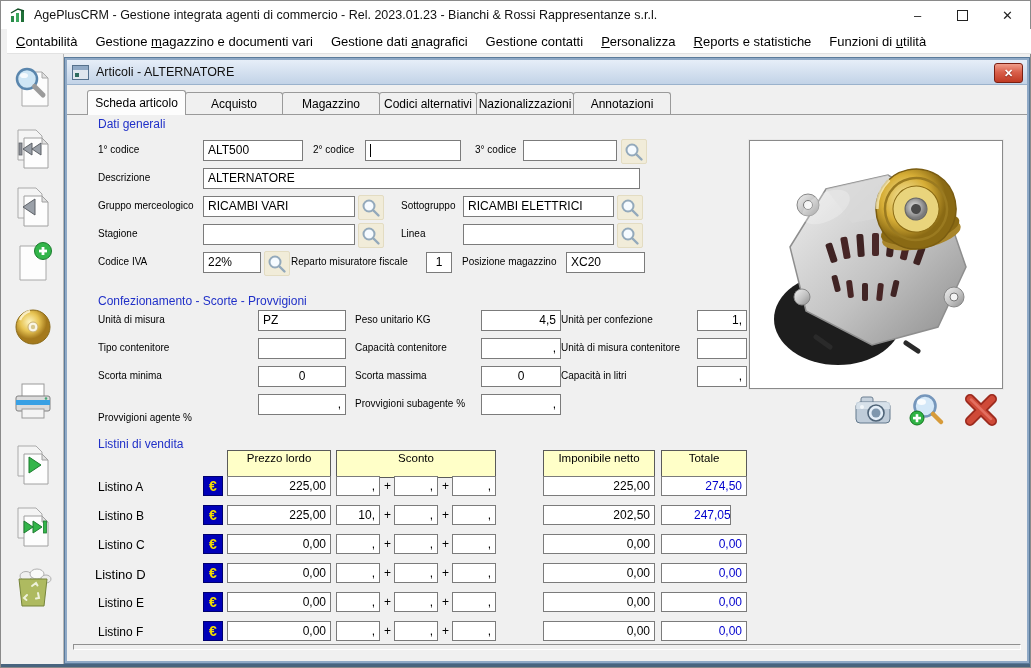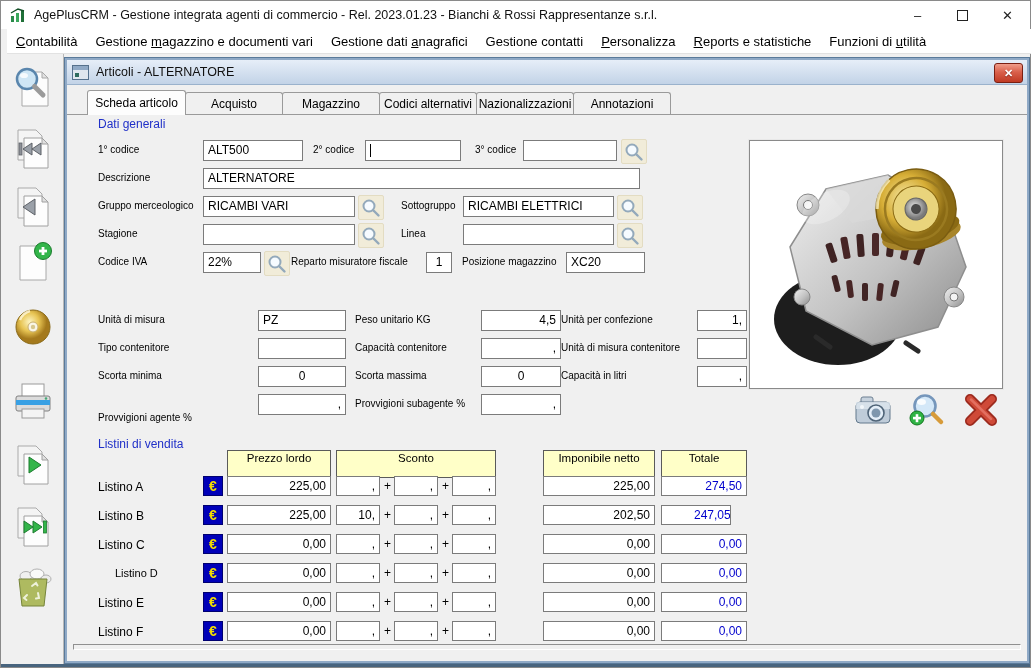--- a/index.html
+++ b/index.html
@@ -349,20 +349,21 @@
         </svg>
       </div>
       <div class="pbtn" style="left:894px">
         <svg width="36" height="32" viewBox="0 0 36 32">
           <path d="M7,5 L29,27 M29,5 L7,27" stroke="#9c2a1e" stroke-width="10" stroke-linecap="round"></path>
           <path d="M7,5 L29,27 M29,5 L7,27" stroke="#cf4a38" stroke-width="6.5" stroke-linecap="round"></path>
           <path d="M8,5.5 L28,25" stroke="#e8796a" stroke-width="2.5" stroke-linecap="round" opacity="0.8"></path>
         </svg>
       </div>
 
+      <div class="sec" style="left:31px;top:234px">Confezionamento - Scorte - Provvigioni</div>
 
       <div class="lbl" style="left:31px;top:254px">Unità di misura</div>
       <div class="tb" style="left:191px;top:250px;width:88px">PZ</div>
       <div class="lbl" style="left:288px;top:254px">Peso unitario KG</div>
       <div class="tb num" style="left:414px;top:250px;width:80px">4,5</div>
       <div class="lbl" style="left:494px;top:254px">Unità per confezione</div>
       <div class="tb num" style="left:630px;top:250px;width:50px">1,</div>
 
       <div class="lbl" style="left:31px;top:282px">Tipo contenitore</div>
       <div class="tb" style="left:191px;top:278px;width:88px"></div>
@@ -416,21 +417,21 @@
       <div class="euro" style="left:136px;top:474px">€</div>
       <div class="tb num" style="left:160px;top:474px;width:104px;height:20px">0,00</div>
       <div class="tb num" style="left:269px;top:474px;width:44px;height:20px">,</div>
       <div class="plus" style="left:317px;top:477px">+</div>
       <div class="tb num" style="left:327px;top:474px;width:44px;height:20px">,</div>
       <div class="plus" style="left:375px;top:477px">+</div>
       <div class="tb num" style="left:385px;top:474px;width:44px;height:20px">,</div>
       <div class="tb num" style="left:476px;top:474px;width:112px;height:20px">0,00</div>
       <div class="tb num bluev" style="left:594px;top:474px;width:86px;height:20px">0,00</div>
 
-      <div class="lbl" style="left:48px;top:507px;font-size:11px">Listino D</div>
+      <div class="lbl" style="left:28px;top:507px;font-size:13px">Listino D</div>
       <div class="euro" style="left:136px;top:503px">€</div>
       <div class="tb num" style="left:160px;top:503px;width:104px;height:20px">0,00</div>
       <div class="tb num" style="left:269px;top:503px;width:44px;height:20px">,</div>
       <div class="plus" style="left:317px;top:506px">+</div>
       <div class="tb num" style="left:327px;top:503px;width:44px;height:20px">,</div>
       <div class="plus" style="left:375px;top:506px">+</div>
       <div class="tb num" style="left:385px;top:503px;width:44px;height:20px">,</div>
       <div class="tb num" style="left:476px;top:503px;width:112px;height:20px">0,00</div>
       <div class="tb num bluev" style="left:594px;top:503px;width:86px;height:20px">0,00</div>
 

